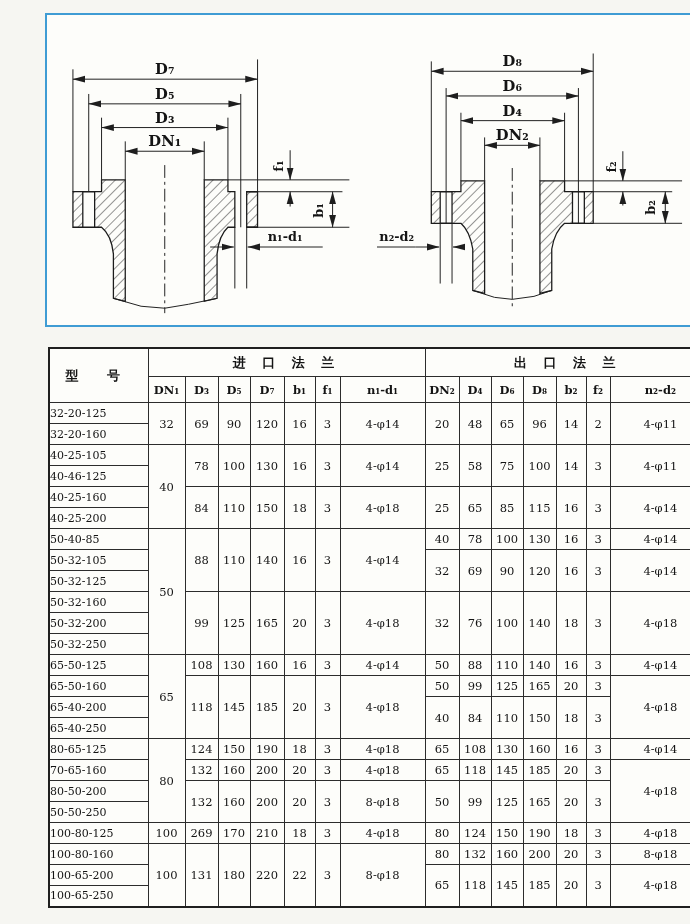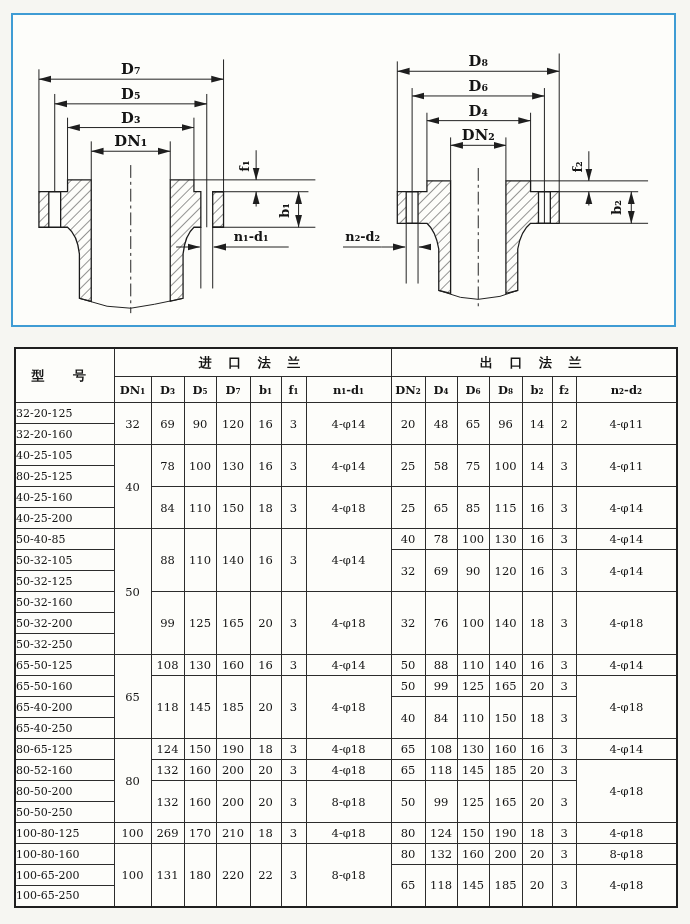--- a/index.html
+++ b/index.html
@@ -2,21 +2,21 @@
 <html><head>
 <meta charset="utf-8">
 <style>
   html,body { margin:0; padding:0; }
   body {
     width:690px; height:924px;
     background:#f6f6f2;
     font-family:"DejaVu Serif","Liberation Serif",serif;
     position:relative;
   }
-  .page { position:absolute; inset:0; }
+  .page { position:absolute; inset:0;margin-left:34px; }
 
   
   .diagram-box {
     position:absolute; left:11px; top:13px;
     width:665px; height:314px;
     border:2px solid #3f9cd4;
     box-sizing:border-box;
     background:#fdfdfa;
   }
   .diagram-box svg { display:block; width:100%; height:100%; }
@@ -209,21 +209,21 @@
             <td rowspan="2" class="num">4-φ14</td>
             <td rowspan="2" class="num">25</td>
             <td rowspan="2" class="num">58</td>
             <td rowspan="2" class="num">75</td>
             <td rowspan="2" class="num">100</td>
             <td rowspan="2" class="num">14</td>
             <td rowspan="2" class="num">3</td>
             <td rowspan="2" class="num">4-φ11</td>
           </tr>
           <tr>
-            <td class="model">80-25-125</td>
+            <td class="model">40-46-125</td>
           </tr>
           <tr>
             <td class="model">40-25-160</td>
             <td rowspan="2" class="num">84</td>
             <td rowspan="2" class="num">110</td>
             <td rowspan="2" class="num">150</td>
             <td rowspan="2" class="num">18</td>
             <td rowspan="2" class="num">3</td>
             <td rowspan="2" class="num">4-φ18</td>
             <td rowspan="2" class="num">25</td>
@@ -345,21 +345,21 @@
             <td class="num">4-φ18</td>
             <td class="num">65</td>
             <td class="num">108</td>
             <td class="num">130</td>
             <td class="num">160</td>
             <td class="num">16</td>
             <td class="num">3</td>
             <td class="num">4-φ14</td>
           </tr>
           <tr>
-            <td class="model">80-52-160</td>
+            <td class="model">70-65-160</td>
             <td class="num">132</td>
             <td class="num">160</td>
             <td class="num">200</td>
             <td class="num">20</td>
             <td class="num">3</td>
             <td class="num">4-φ18</td>
             <td class="num">65</td>
             <td class="num">118</td>
             <td class="num">145</td>
             <td class="num">185</td>

